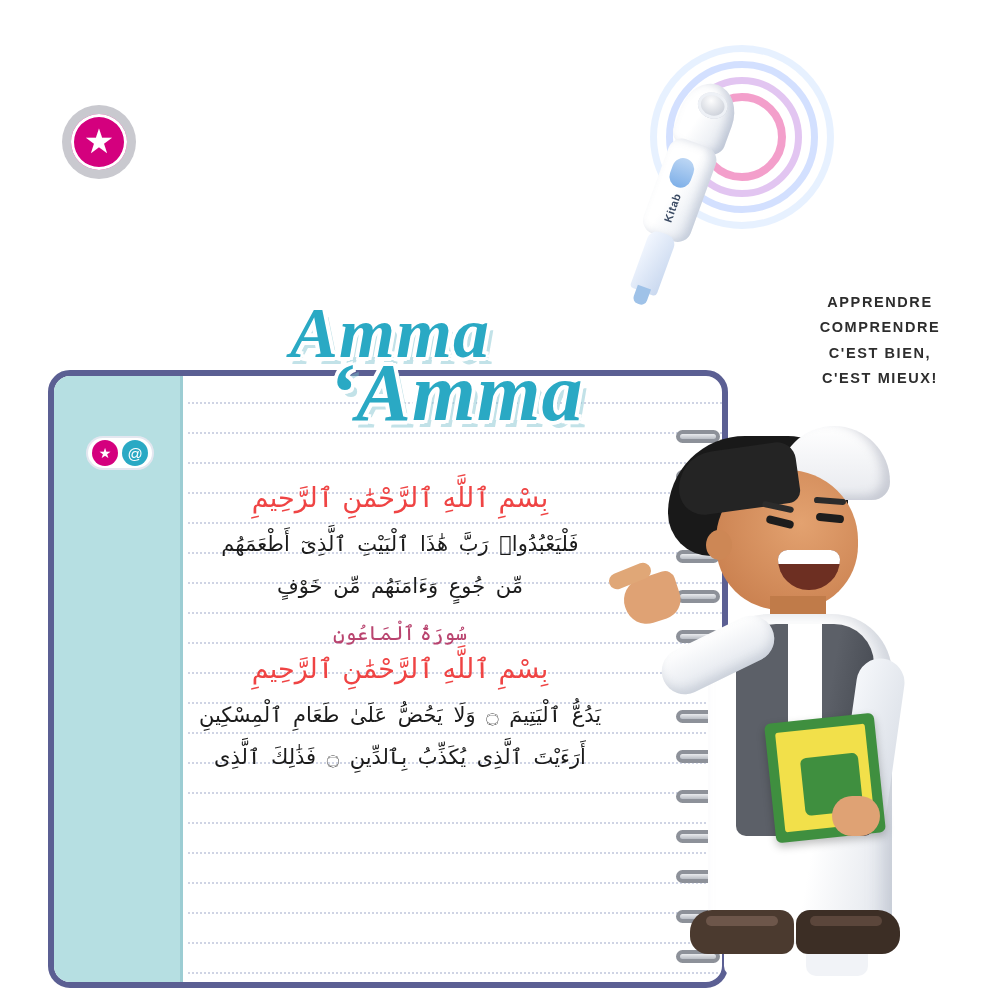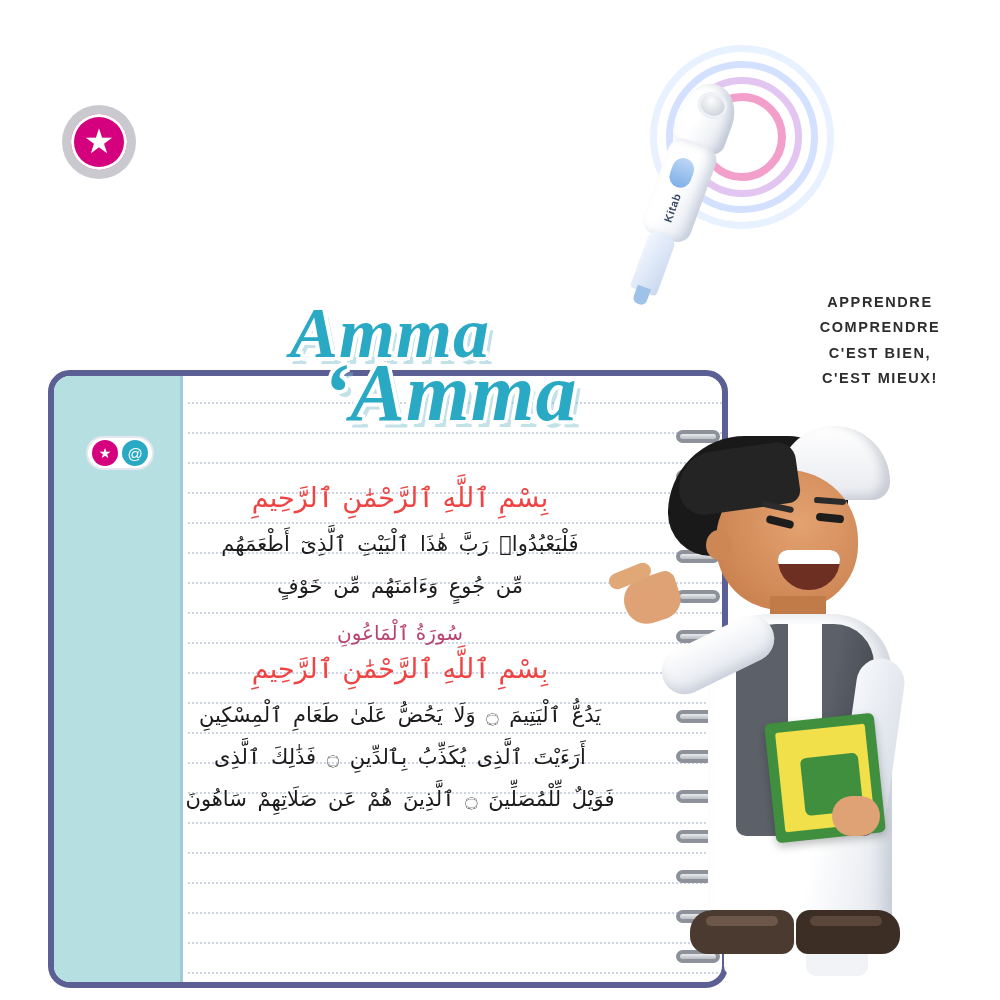--- a/index.html
+++ b/index.html
@@ -152,21 +152,21 @@
     font-family: "Liberation Serif", serif;
     font-weight: bold;
     font-style: italic;
     color: #2aa9c4;
     text-shadow:
        3px 3px 0 #ffffff, -3px 3px 0 #ffffff, 3px -3px 0 #ffffff, -3px -3px 0 #ffffff,
        0 4px 0 #ffffff, 0 -4px 0 #ffffff, 4px 0 0 #ffffff, -4px 0 0 #ffffff,
        6px 7px 0 rgba(120,190,205,0.45);
   }
   .logo .l1 { left: 22px; top: 0px; font-size: 72px; letter-spacing: 1px; }
-  .logo .l2 { left: 54px; top: 54px; font-size: 82px; letter-spacing: 1px; }
+  .logo .l2 { left: 60px; top: 54px; font-size: 82px; letter-spacing: 1px; }
 
   
   .notebook {
     position: absolute;
     left: 48px; top: 370px;
     width: 680px; height: 618px;
     border: 6px solid #5b5f93;
     border-radius: 22px;
     background: #ffffff;
     overflow: hidden;
@@ -246,20 +246,21 @@
   .arabic .aya {
     font-size: 21px;
     line-height: 2.0;
     margin: 0;
     word-spacing: 4px;
   }
   .arabic .sura-title {
     font-size: 20px;
     color: #b9446f;
     margin: 14px 0 8px 0;
+    font-family: Liberation Serif, serif;
   }
 
   
   .boy {
     position: absolute;
     left: 620px; top: 418px;
     width: 330px; height: 575px;
     z-index: 9;
   }
   .b { position: absolute; }
@@ -463,21 +464,20 @@
   </div>
 
   <div class="arabic">
     <p class="basmala">بِسْمِ ٱللَّهِ ٱلرَّحْمَٰنِ ٱلرَّحِيمِ</p>
     <p class="aya">فَلْيَعْبُدُوا۟ رَبَّ هَٰذَا ٱلْبَيْتِ ٱلَّذِىٓ أَطْعَمَهُم</p>
     <p class="aya">مِّن جُوعٍ وَءَامَنَهُم مِّن خَوْفٍ</p>
     <p class="sura-title">سُورَةُ ٱلْمَاعُونِ</p>
     <p class="basmala">بِسْمِ ٱللَّهِ ٱلرَّحْمَٰنِ ٱلرَّحِيمِ</p>
     <p class="aya">يَدُعُّ ٱلْيَتِيمَ ۝ وَلَا يَحُضُّ عَلَىٰ طَعَامِ ٱلْمِسْكِينِ</p>
     <p class="aya">أَرَءَيْتَ ٱلَّذِى يُكَذِّبُ بِٱلدِّينِ ۝ فَذَٰلِكَ ٱلَّذِى</p>
-    <p class="aya">فَوَيْلٌ لِّلْمُصَلِّينَ ۝ ٱلَّذِينَ هُمْ عَن صَلَاتِهِمْ سَاهُونَ</p>
   </div>
 
   <div class="spiral" id="spiral">
       <div class="ring" style="top: 0px;"></div>
       <div class="ring" style="top: 40px;"></div>
       <div class="ring" style="top: 80px;"></div>
       <div class="ring" style="top: 120px;"></div>
       <div class="ring" style="top: 160px;"></div>
       <div class="ring" style="top: 200px;"></div>
       <div class="ring" style="top: 240px;"></div>

